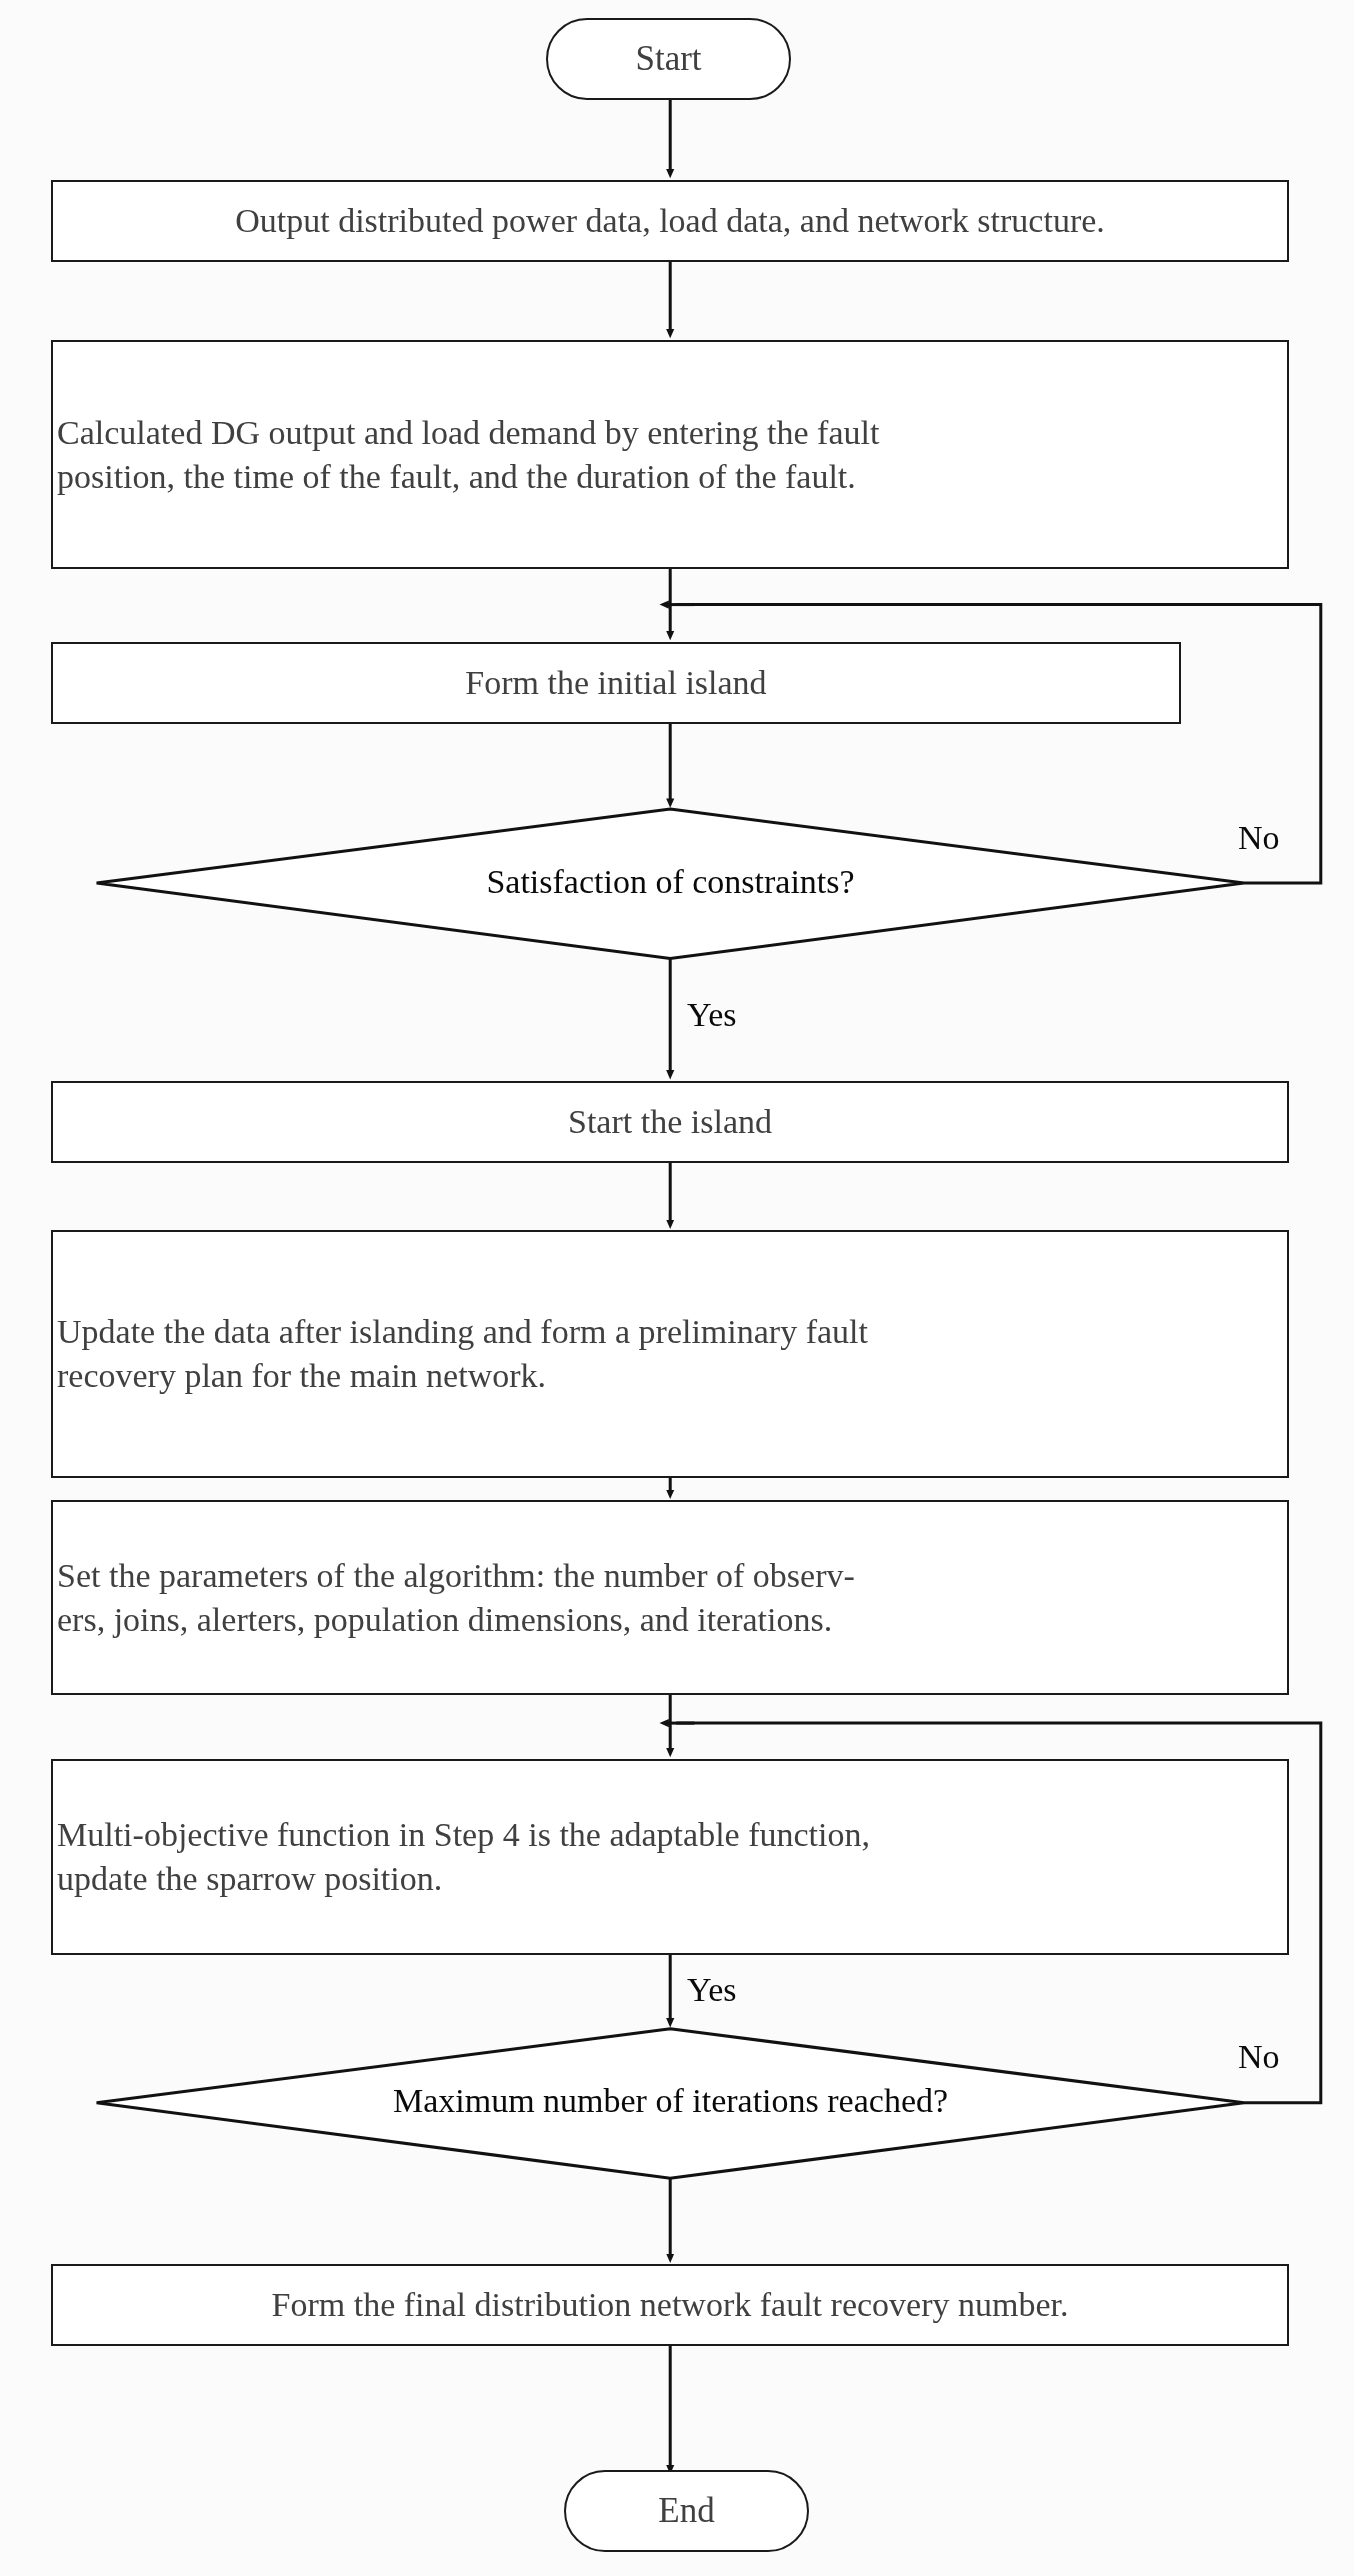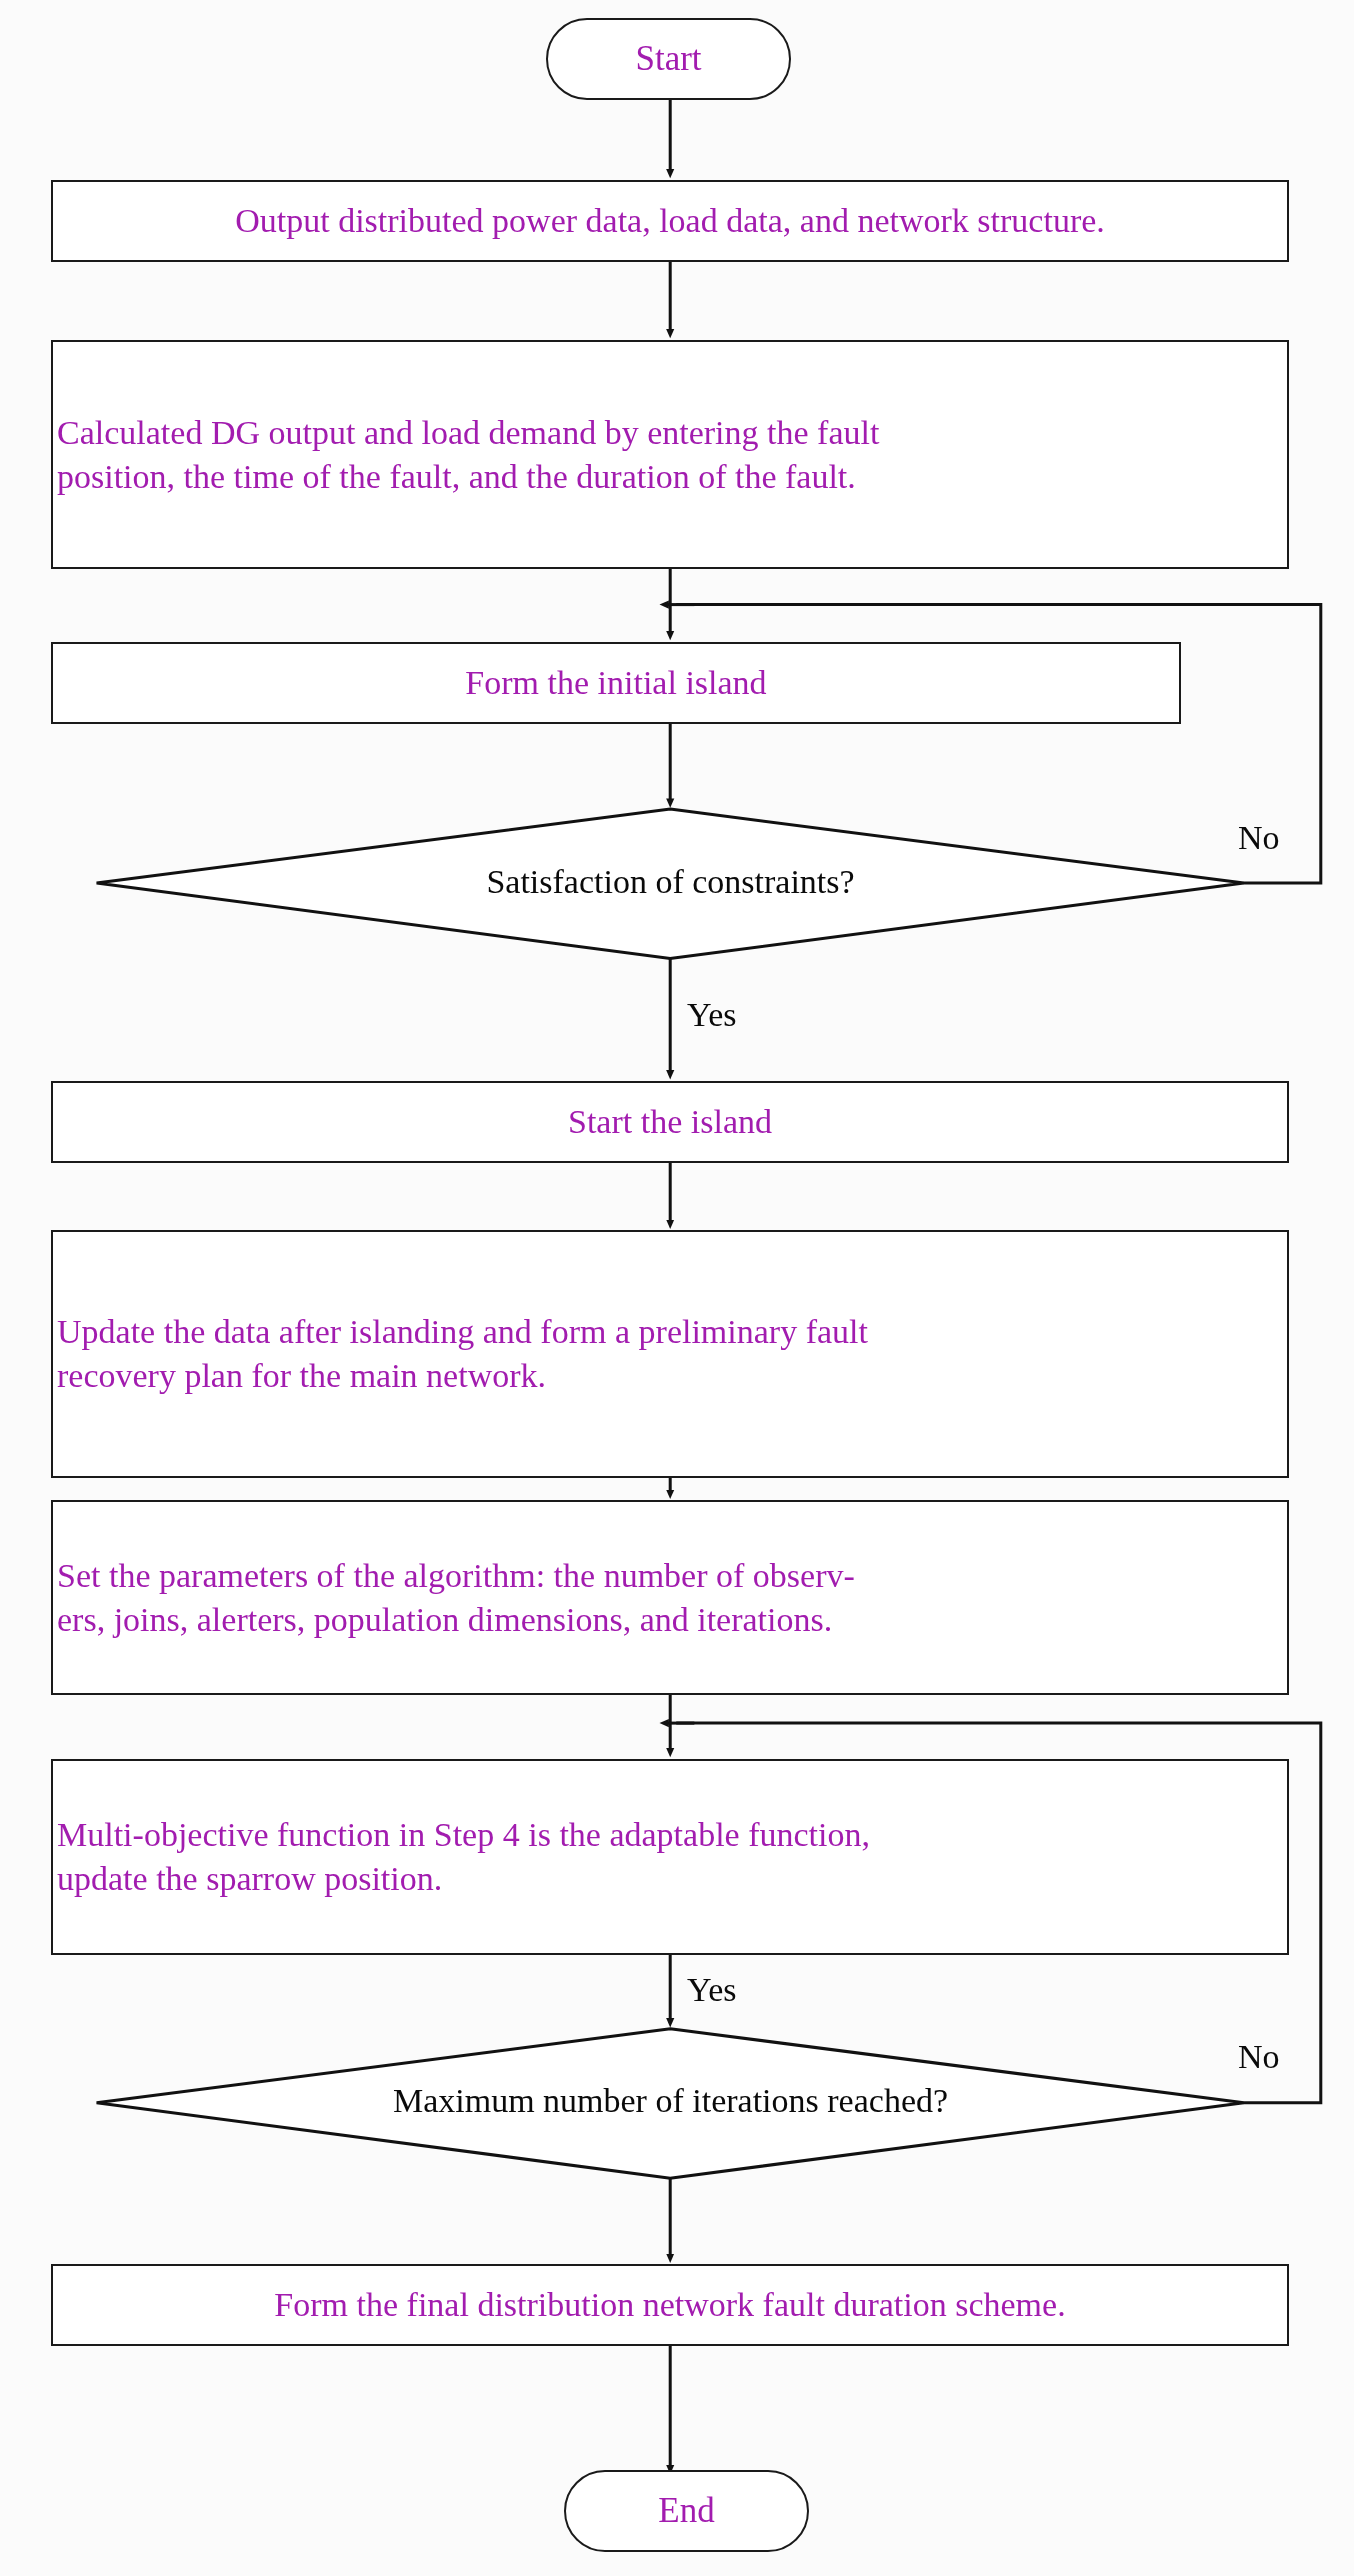--- a/index.html
+++ b/index.html
@@ -39,21 +39,21 @@
   .proc-center {
     justify-content: center;
   }
   .proc-left {
     justify-content: flex-start;
   }
   .node .txt {
     font-family: "Liberation Serif", "DejaVu Serif", serif;
     font-size: 34px;
     line-height: 1.28;
-    color: #a21caf;
+    color: #404040;
     white-space: pre-line;
   }
   .proc-left .txt {
     padding-left: 4px;
     padding-right: 15px;
     text-align: left;
   }
   .proc-center .txt {
     text-align: center;
   }
@@ -181,21 +181,21 @@
   </div>
   <div class="edge-label" style="left:1238px; top:2038px;">
     <span>No</span>
   </div>
 
   <div class="diamond-label" style="left:97px; top:2082px; width:1147px; text-align:center;">
     <span>Maximum number of iterations reached?</span>
   </div>
 
   <div class="node proc proc-center" style="left:51px; top:2264px; width:1238px; height:82px;">
-    <span class="txt">Form the final distribution network fault duration scheme.</span>
+    <span class="txt">Form the final distribution network fault recovery number.</span>
   </div>
 
   <div class="node terminal" style="left:564px; top:2470px; width:245px; height:82px;">
     <span class="txt">End</span>
   </div>
 
 </div>
 
 
 </body></html>

